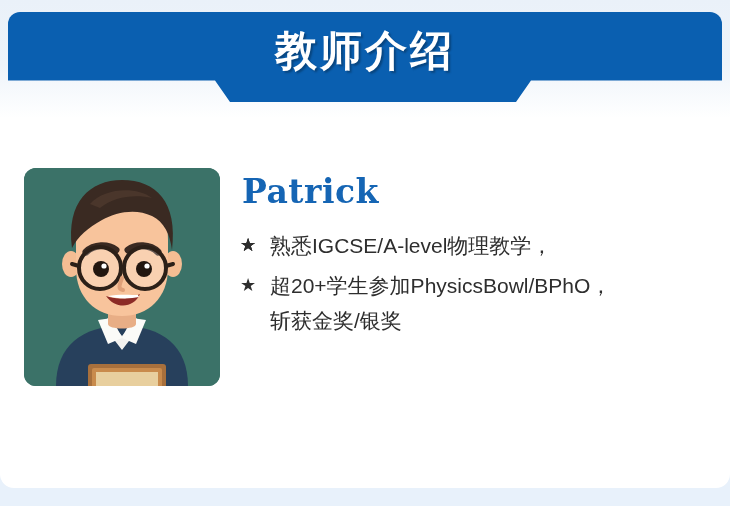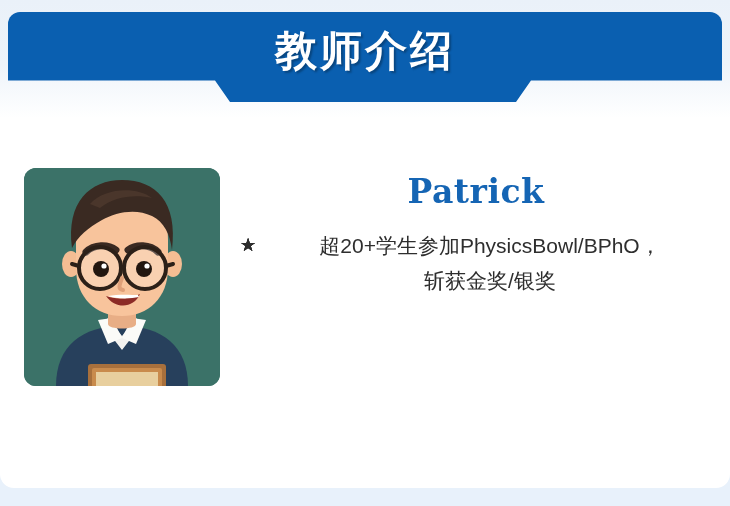--- a/index.html
+++ b/index.html
@@ -81,21 +81,20 @@
     white-space: nowrap;
   }
 
   
   .content {
     position: absolute;
     left: 0;
     top: 150px;
     width: 730px;
     height: 330px;
-    text-align: center;
   }
 
   
   .avatar-wrap {
     position: absolute;
     left: 24px;
     top: 18px;
     width: 196px;
     height: 218px;
     border-radius: 12px;
@@ -228,20 +227,21 @@
 
         <ul class="bullets">
           <li class="bullet">
             <span class="star">★</span>
           </li>
           <li class="bullet">
             <span class="star">★</span>
           </li>
           <li class="bullet">
             <span class="star">★</span>
+            <span>熟悉IGCSE/A-level物理教学，</span>
           </li>
           <li class="bullet">
             <span class="star">★</span>
             <span>超20+学生参加PhysicsBowl/BPhO，</span>
             <span class="line2">斩获金奖/银奖</span>
           </li>
         </ul>
       </div>
 
     </div>

